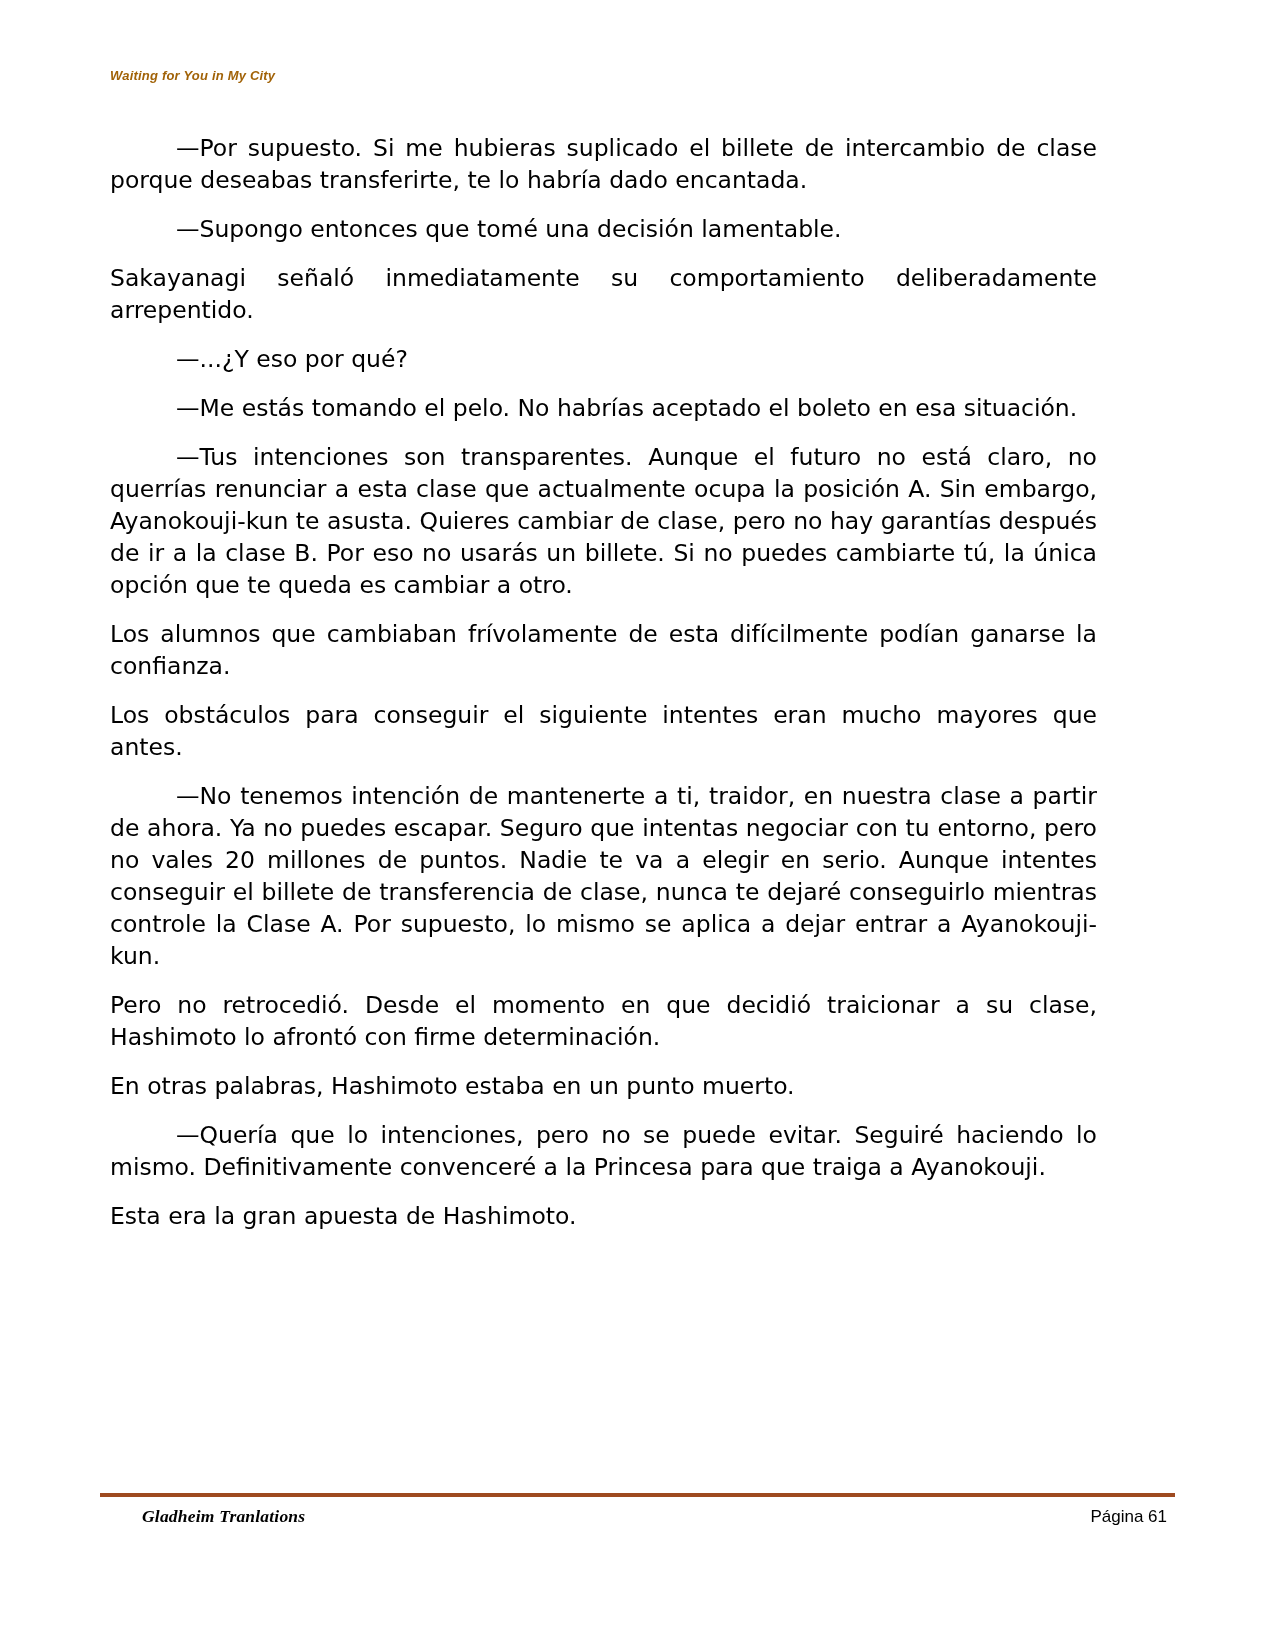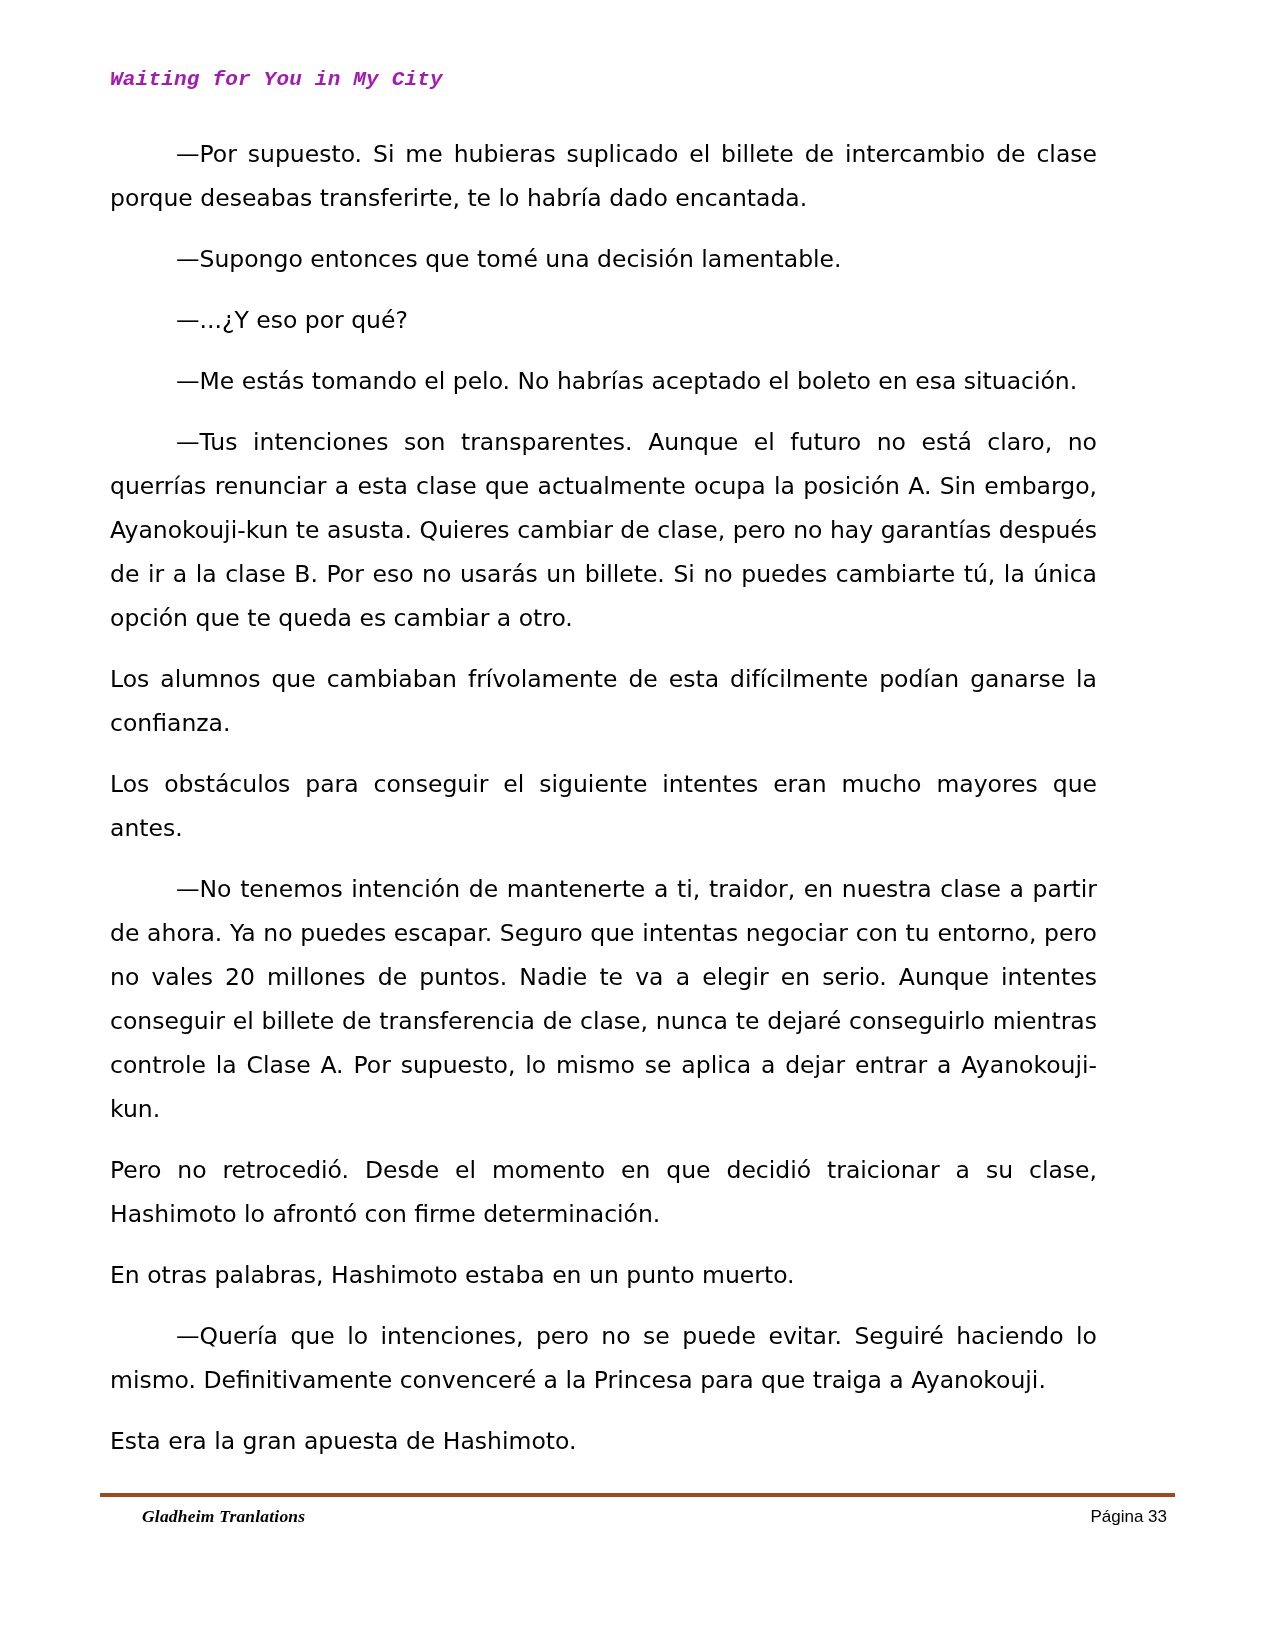--- a/index.html
+++ b/index.html
@@ -22,37 +22,37 @@
     width: 1275px;
     height: 1650px;
     box-sizing: border-box;
     padding: 0;
   }
   .header {
     position: absolute;
     left: 110px;
     top: 68px;
     width: 1000px;
-    font-family: Liberation Mono, monospace;
+    font-family: Liberation Sans, sans-serif;
     font-style: italic;
     font-weight: bold;
-    font-size: 21px;
+    font-size: 13px;
     letter-spacing: 0.2px;
-    color: #a21caf;
+    color: #a16207;
   }
   .content {
     position: absolute;
     left: 110px;
     top: 132px;
     width: 995px;
   }
   p {
     margin: 0 8px 17px 0;
     font-size: 23.5px;
-    line-height: 44px;
+    line-height: 32px;
     text-align: justify;
     text-justify: inter-word;
     -webkit-hyphens: none;
     hyphens: none;
     color: #000;
   }
   p.indent {
     text-indent: 66px;
   }
   
@@ -94,32 +94,33 @@
 </head>
 <body>
 
 <div class="page">
 
   <div class="header">Waiting for You in My City</div>
 
   <div class="content">
       <p class="indent">—Por supuesto. Si me hubieras suplicado el billete de intercambio de clase porque deseabas transferirte, te lo habría dado encantada.</p>
       <p class="indent">—Supongo entonces que tomé una decisión lamentable.</p>
+      <p class="">Sakayanagi señaló inmediatamente su comportamiento deliberadamente arrepentido.</p>
       <p class="indent">—...¿Y eso por qué?</p>
       <p class="indent">—Me estás tomando el pelo. No habrías aceptado el boleto en esa situación.</p>
       <p class="indent">—Tus intenciones son transparentes. Aunque el futuro no está claro, no querrías renunciar a esta clase que actualmente ocupa la posición A. Sin embargo, Ayanokouji-kun te asusta. Quieres cambiar de clase, pero no hay garantías después de ir a la clase B. Por eso no usarás un billete. Si no puedes cambiarte tú, la única opción que te queda es cambiar a otro.</p>
       <p class="">Los alumnos que cambiaban frívolamente de esta difícilmente podían ganarse la confianza.</p>
       <p class="">Los obstáculos para conseguir el siguiente intentes eran mucho mayores que antes.</p>
       <p class="indent">—No tenemos intención de mantenerte a ti, traidor, en nuestra clase a partir de ahora. Ya no puedes escapar. Seguro que intentas negociar con tu entorno, pero no vales 20 millones de puntos. Nadie te va a elegir en serio. Aunque intentes conseguir el billete de transferencia de clase, nunca te dejaré conseguirlo mientras controle la Clase A. Por supuesto, lo mismo se aplica a dejar entrar a Ayanokouji-kun.</p>
       <p class="">Pero no retrocedió. Desde el momento en que decidió traicionar a su clase, Hashimoto lo afrontó con firme determinación.</p>
       <p class="">En otras palabras, Hashimoto estaba en un punto muerto.</p>
       <p class="indent">—Quería que lo intenciones, pero no se puede evitar. Seguiré haciendo lo mismo. Definitivamente convenceré a la Princesa para que traiga a Ayanokouji.</p>
       <p class="">Esta era la gran apuesta de Hashimoto.</p>
     </div>
 
   <div class="footer-rule" style="background: rgb(158, 74, 32);"></div>
 
   <div class="footer">
     <div class="footer-left">Gladheim Tranlations</div>
-    <div class="footer-right">Página 33</div>
+    <div class="footer-right">Página 61</div>
   </div>
 
 </div>
 
 </body></html>

